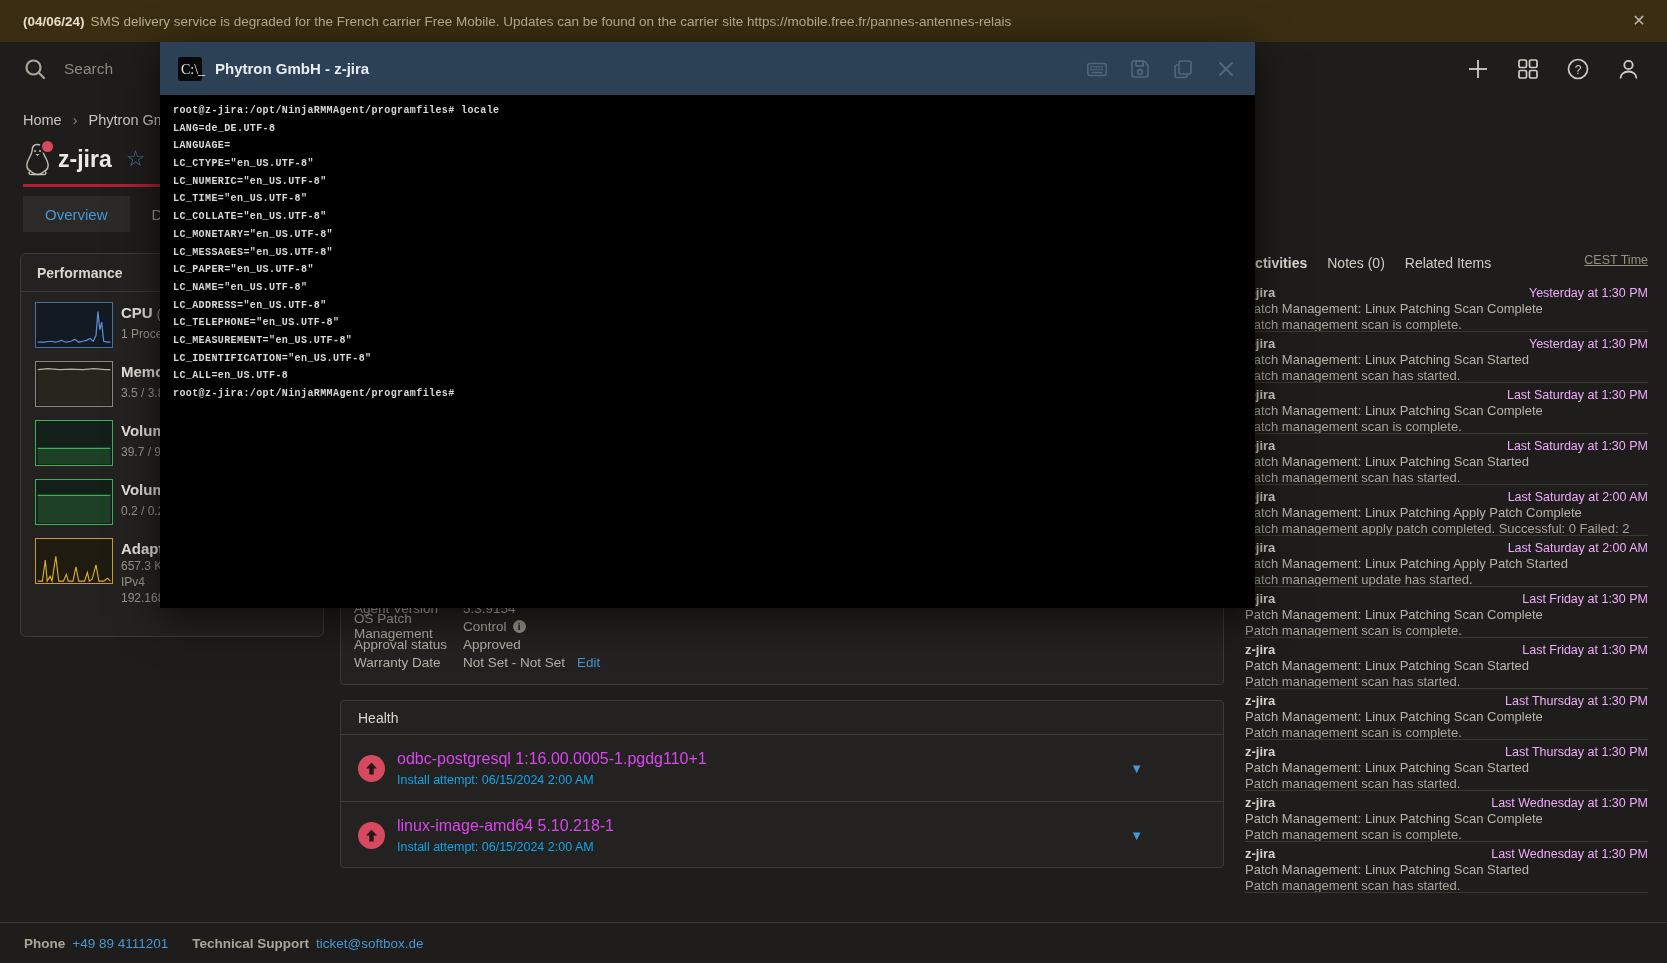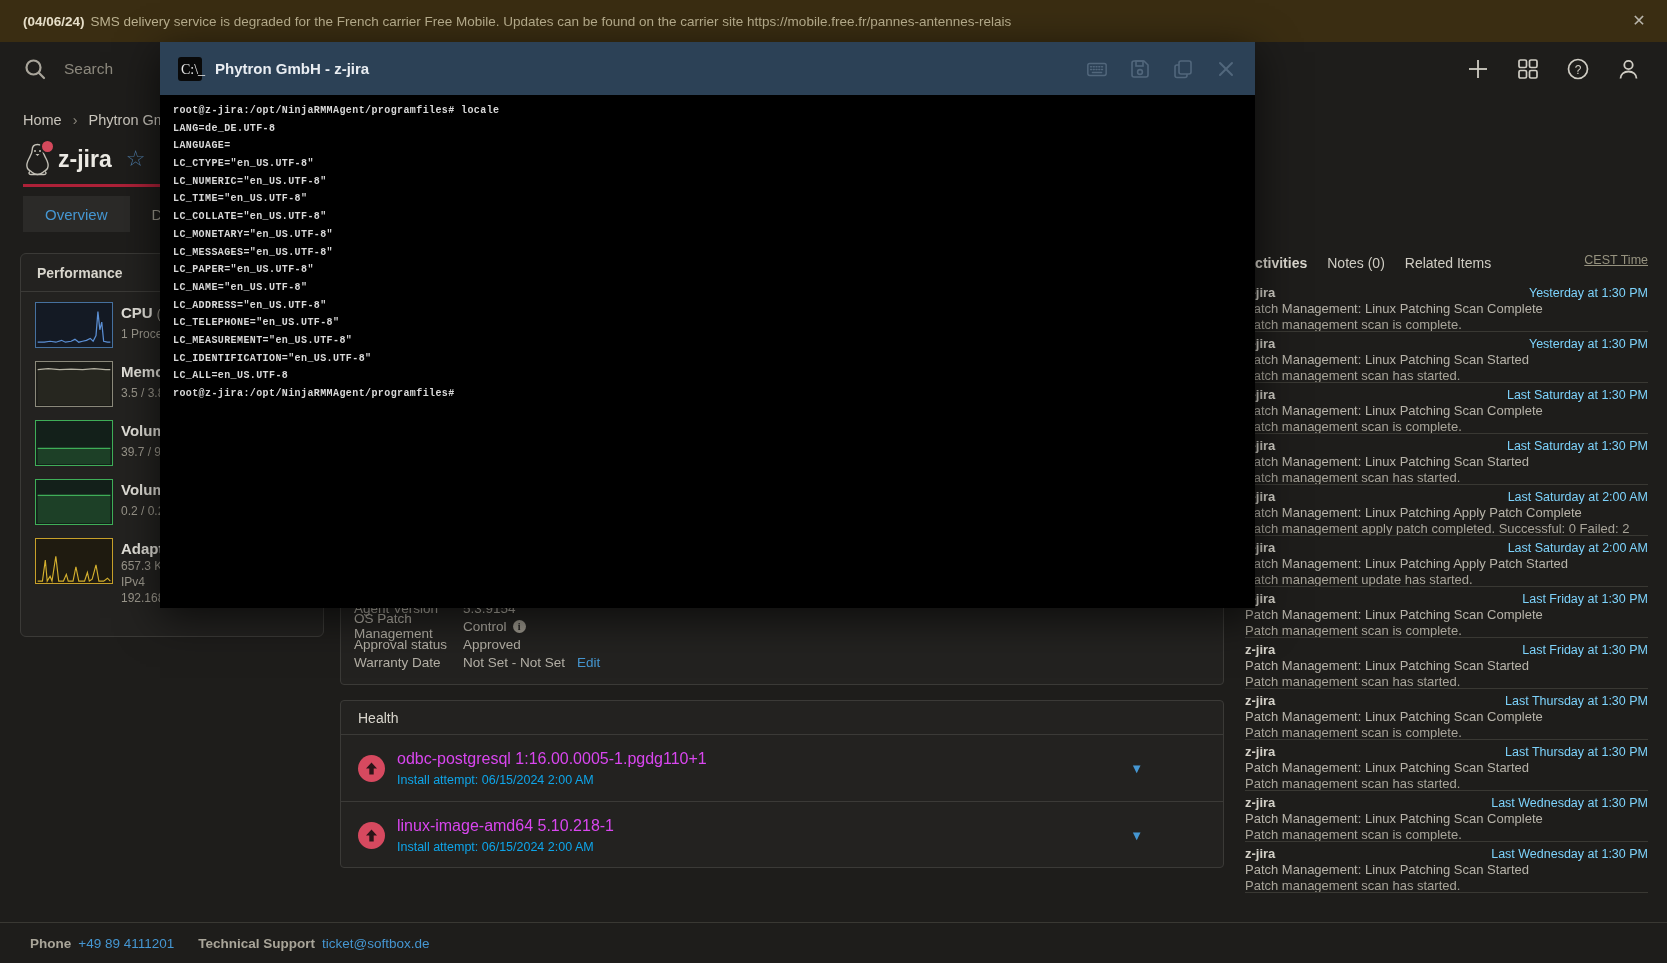--- a/index.html
+++ b/index.html
@@ -82,27 +82,27 @@
   
   .act{position:absolute;left:1245px;top:252px;width:403px;}
   .act-tabs{display:flex;gap:20px;align-items:center;font-size:14px;position:relative;height:22px;}
   .act-tab{cursor:pointer;color:#cfccc3;}
   .act-tab.active{color:#dad7ce;font-weight:600;}
   .act-tz{position:absolute;right:0;top:1px;color:#96927f;font-size:12.5px;text-decoration:underline;}
   .entries{margin-top:7px;}
   .entry{height:51px;box-sizing:border-box;padding-top:4px;border-bottom:1px solid #393833;overflow:hidden;}
   .e-head{display:flex;justify-content:space-between;align-items:baseline;height:16px;}
   .e-dev{font-size:13px;font-weight:700;color:#d4d1c8;}
-  .e-time{font-size:12.5px;color:#7dd3fc;}
+  .e-time{font-size:12.5px;color:#f0abfc;}
   .e-title{font-size:13px;color:#b7b3a9;height:16px;line-height:16px;white-space:nowrap;}
   .e-desc{font-size:13px;color:#a8a499;height:15px;line-height:15px;white-space:nowrap;}
 
   
   .footer{position:absolute;left:0;bottom:0;width:1667px;height:41px;border-top:1px solid #393833;
-        display:flex;align-items:center;padding-left:30px;box-sizing:border-box;font-size:13.5px;}
+        display:flex;align-items:center;padding-left:24px;box-sizing:border-box;font-size:13.5px;}
   .footer b{color:#a9a599;font-weight:700;}
   .footer .link{margin-left:7px;}
   .footer .sp{width:24px;}
 
   
   .modal{position:absolute;left:160px;top:42px;width:1095px;height:566px;z-index:50;
         box-shadow:0 10px 40px rgba(0,0,0,.65);}
   .m-title{height:53px;background:#2c4156;display:flex;align-items:center;padding:0 18px;cursor:move;}
   .m-appico{width:24px;height:24px;background:#090909;border-radius:3px;color:#e8e8e8;
         font-family:Liberation Serif, serif;font-size:14px;display:flex;align-items:flex-end;

